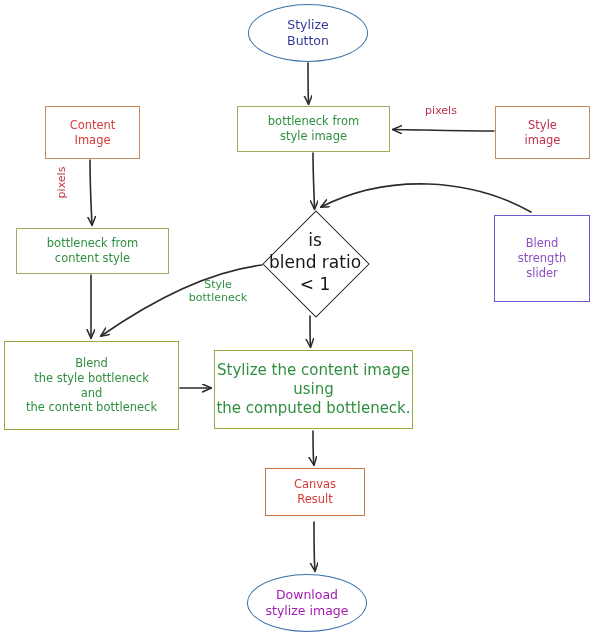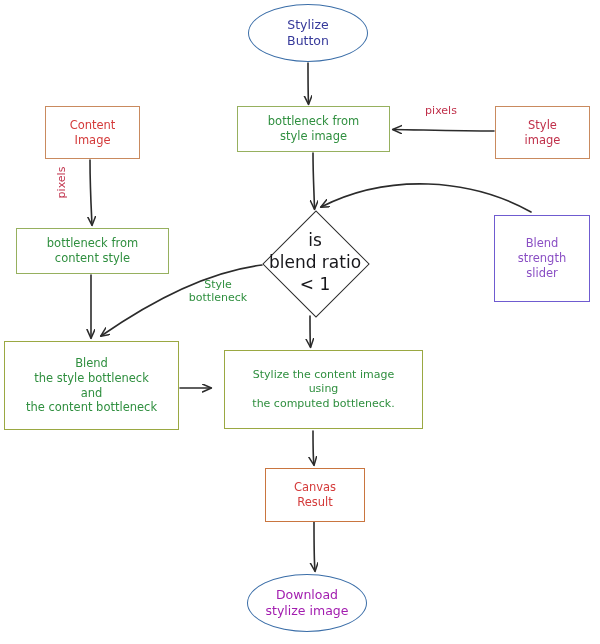--- a/index.html
+++ b/index.html
@@ -78,25 +78,25 @@
     background: transparent;
   }
   .rot-label {
     transform: rotate(-90deg);
     transform-origin: center center;
   }
   .n-transfer    { left: 248px; top: 4px;   width: 120px; height: 58px;  color:#36399a; font-size:12.5px; border-color:#3b6ea8; }
   .n-download    { left: 247px; top: 574px; width: 120px; height: 58px;  color:#a21caf; font-size:12.5px; border-color:#3b6ea8; }
   .n-content-img { left: 45px;  top: 106px; width: 95px;  height: 53px;  color:#d43a3a; font-size:11.5px; border-color:#c98a5e; }
   .n-style-img   { left: 495px; top: 106px; width: 95px;  height: 53px;  color:#c0304a; font-size:11.5px; border-color:#c98a5e; }
-  .n-canvas      { left: 265px; top: 468px; width: 100px; height: 54px;  color:#d43a3a; font-size:11.5px; border-color:#c9753f; }
+  .n-canvas      { left: 265px; top: 468px; width: 100px; height: 48px;  color:#d43a3a; font-size:11.5px; border-color:#c9753f; }
   .n-bn-style    { left: 237px; top: 106px; width: 153px; height: 46px;  color:#2f8f3f; font-size:11.5px; border-color:#96b05e; }
   .n-bn-content  { left: 16px;  top: 228px; width: 153px; height: 46px;  color:#2f8f3f; font-size:11.5px; border-color:#96b05e; }
   .n-blend       { left: 4px;   top: 341px; width: 175px; height: 89px;  color:#2f8f3f; font-size:11.5px; border-color:#9aa842; }
-  .n-stylize     { left: 214px; top: 350px; width: 199px; height: 79px;  color:#2f8f3f; font-size:11px; border-color:#9aa842;margin-left:10px; }
+  .n-stylize     { left: 214px; top: 350px; width: 199px; height: 79px;  color:#2f8f3f; font-size:15px; border-color:#9aa842; }
   .n-slider      { left: 494px; top: 215px; width: 96px;  height: 87px;  color:#8a4fc4; font-size:11.5px; border-color:#6f5bd0; }
   .n-diamond     { left: 265px; top: 213px; width: 100px; height: 100px; }
   .lbl-pixels-v  { left: 41px;  top: 176px; width: 40px;  color:#c0304a; }
   .lbl-pixels-h  { left: 417px; top: 104px; width: 48px;  color:#c0304a; }
   .lbl-style-bn  { left: 168px; top: 278px; width: 100px; color:#2f8f3f; }
 </style>
 </head>
 <body>
 
 <div id="flow-canvas">

